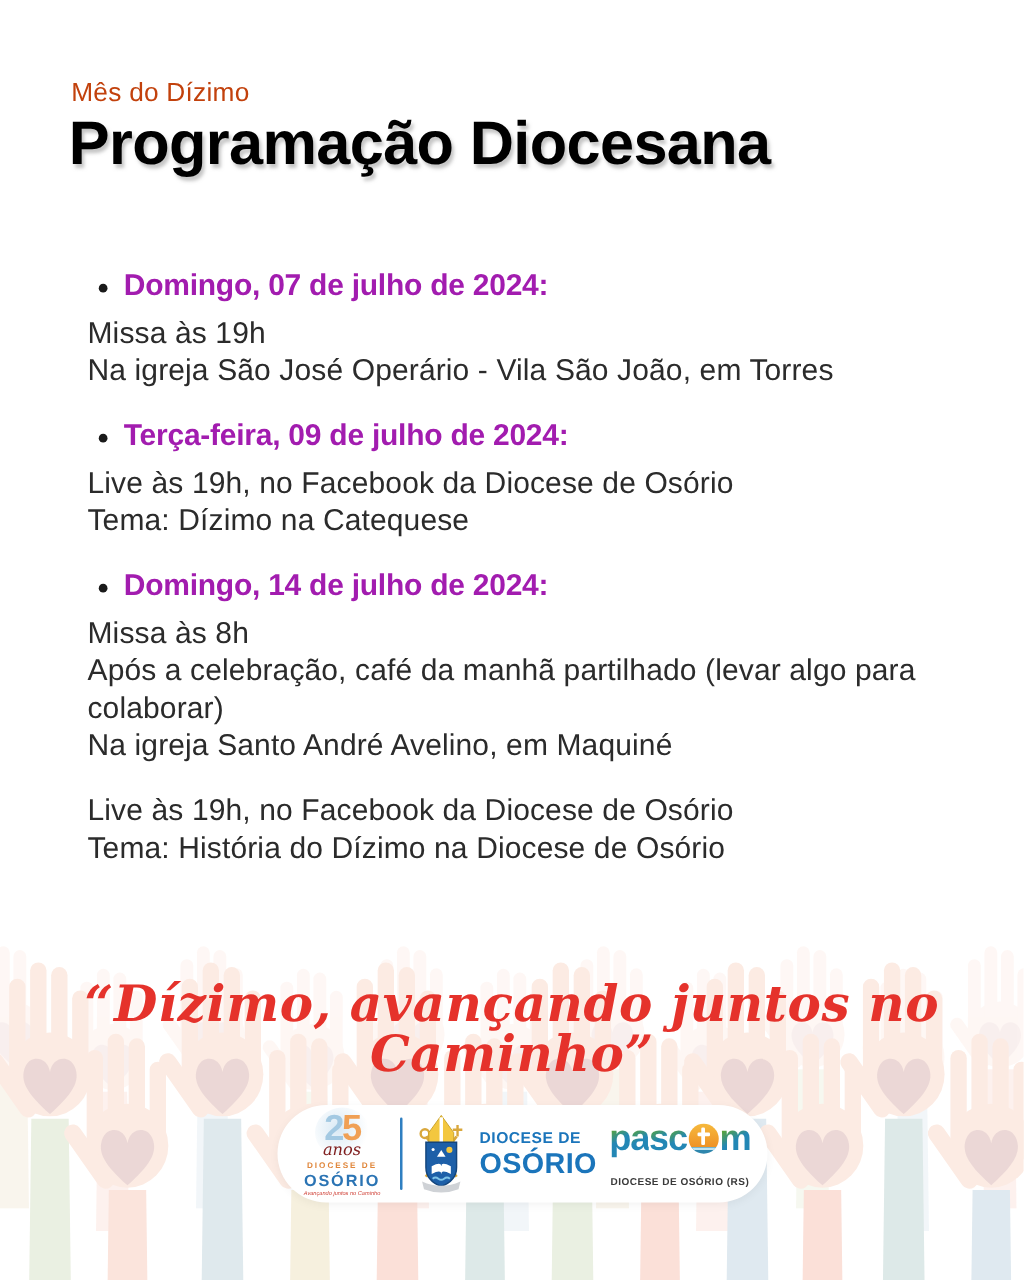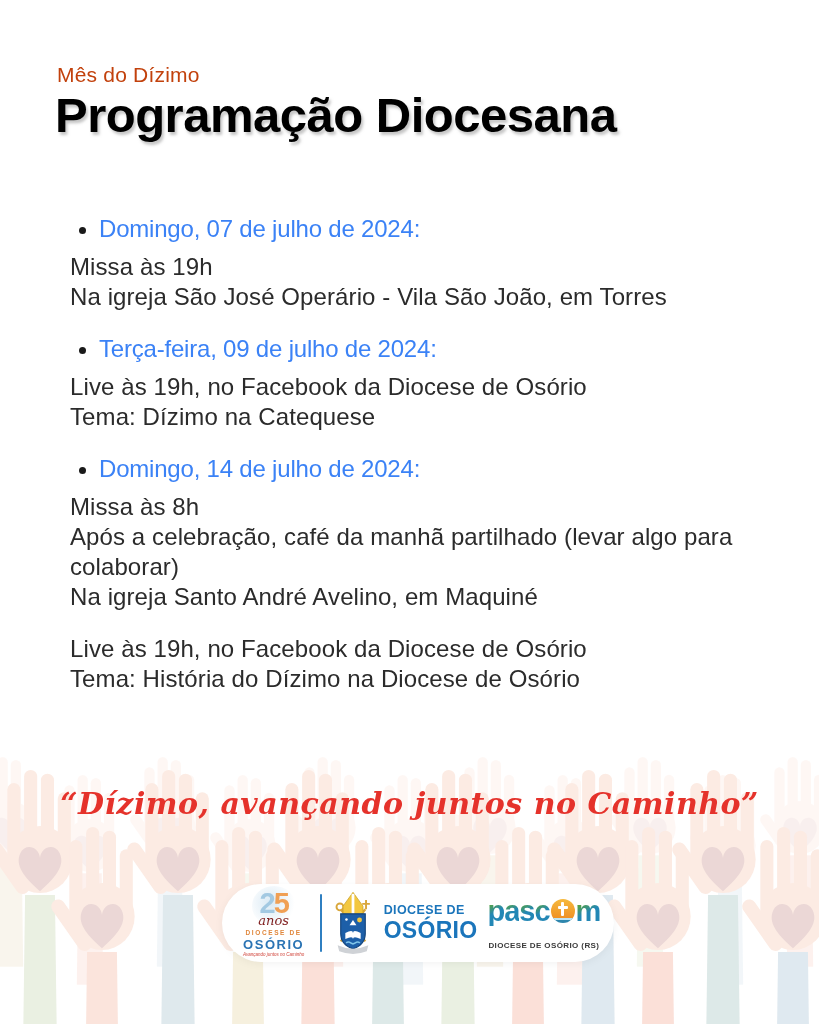--- a/index.html
+++ b/index.html
@@ -16,30 +16,30 @@
     margin:2px 0 14px -2px;font-size:49px;line-height:50px;font-weight:800;
     color:#000000;letter-spacing:-.5px;
     text-shadow:2px 3px 3px rgba(150,150,150,.55);
   }
   
   .schedule{position:absolute;left:70px;top:214px;width:740px;}
   .event{margin-bottom:22px;}
   .event-heading{display:flex;align-items:center;margin-left:2px;margin-bottom:8px;}
   .bullet{width:7px;height:7px;border-radius:50%;background:#1a1a1a;margin:2px 13px 0 7px;flex:0 0 auto;}
   .event-heading h2{
-    margin:0;font-size:24px;line-height:30px;font-weight:400;color:#3b82f6;letter-spacing:-.2px;
+    margin:0;font-size:24px;line-height:30px;font-weight:700;color:#a21caf;letter-spacing:-.2px;
   }
   .event-line{margin:0;font-size:24px;line-height:30px;color:#2b2b2b;letter-spacing:.1px;}
   
   .hands{position:absolute;left:0;top:734px;width:819px;height:290px;z-index:1;}
   
   .quote{
     position:absolute;left:0;top:784px;width:819px;text-align:center;z-index:2;
     font-family:"DejaVu Serif", serif;font-style:italic;font-weight:bold;
-    font-size:30px;line-height:40px;color:#e5322b;letter-spacing:.5px;
+    font-size:40px;line-height:40px;color:#e5322b;letter-spacing:.5px;
   }
   
   .logo-pill{
     position:absolute;left:222px;top:884px;width:392px;height:78px;z-index:3;
     background:#ffffff;border-radius:39px;box-shadow:0 2px 8px rgba(0,0,0,.05);
     display:flex;align-items:center;justify-content:center;gap:8px;padding:0 8px;box-sizing:border-box;
   }
   
   .logo25{width:76px;text-align:center;position:relative;line-height:1;flex:0 0 auto;}
   .logo25::before{content:'';position:absolute;left:16px;top:-3px;width:44px;height:40px;border-radius:50%;

